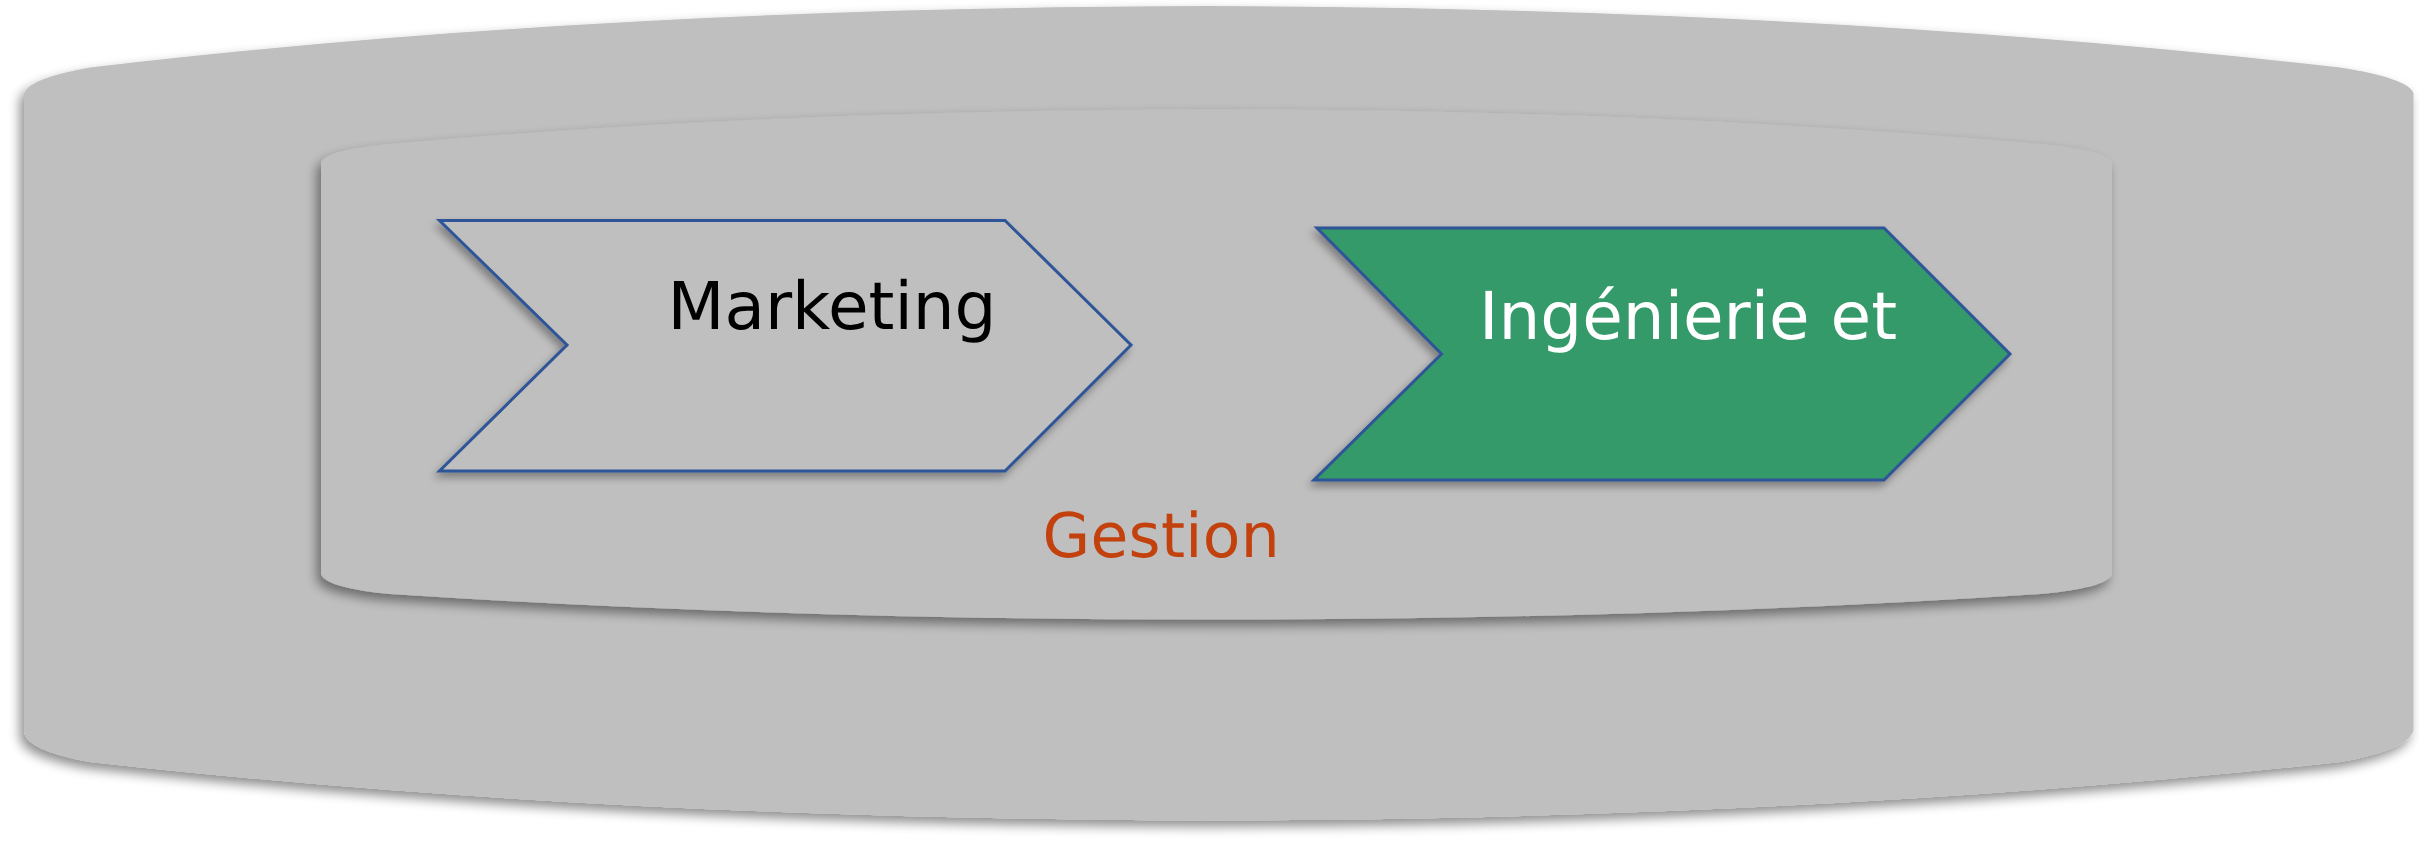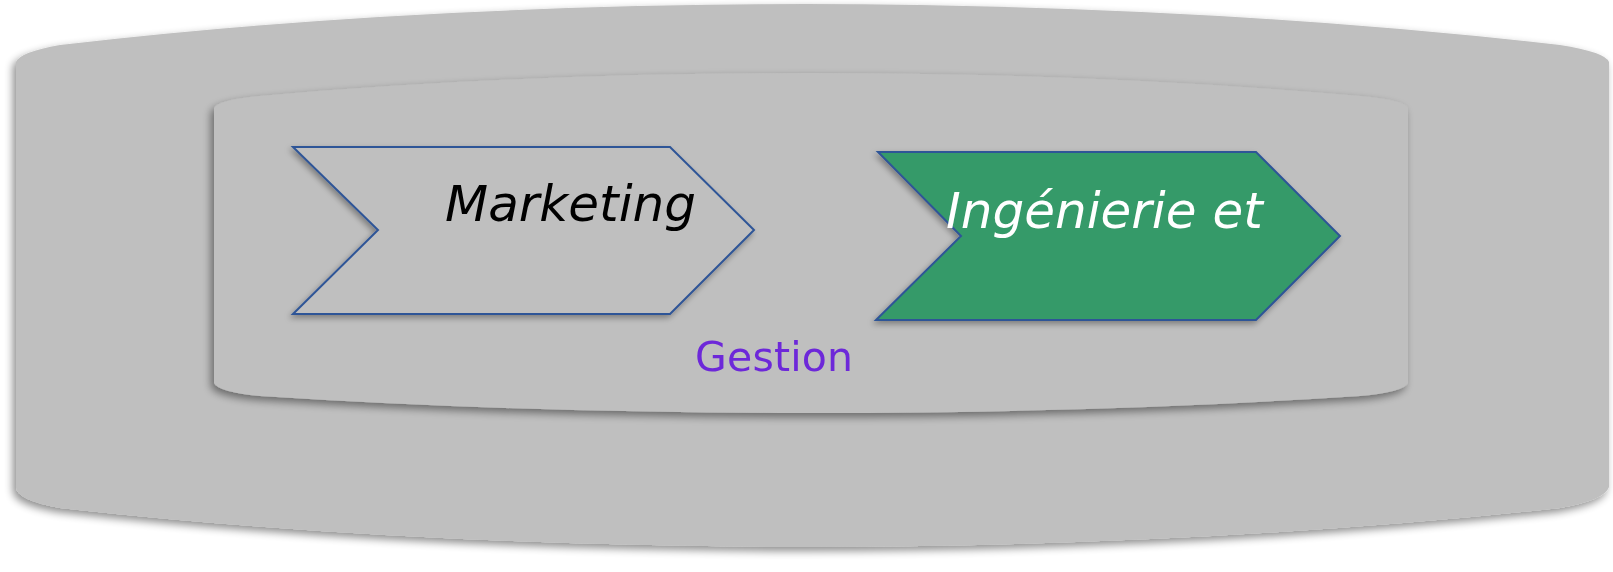--- a/index.html
+++ b/index.html
@@ -23,33 +23,32 @@
     }
     .label {
       position: absolute;
       margin: 0;
       white-space: nowrap;
       font-family: "DejaVu Sans", sans-serif;
       letter-spacing: 0.2px;
     }
     .chev-text {
       position: absolute;
-      font-size: 50px;
+      font-size: 44px;
       line-height: 53px;
       white-space: nowrap;
-      font-style: italic;
     }
     .chev-text span { display: block; }
     #marketing-text { left: 445px; top: 178px; color: #000000; }
-    #engineering-text { left: 946px; top: 185px; color: #ffffff; }
+    #engineering-text { left: 986px; top: 185px; color: #ffffff; }
     #gestion-label {
       left: 695px;
       top: 333px;
       font-size: 41px;
-      color: #6d28d9;
+      color: #c2410c;
     }
     #reglementation-label {
       left: 460px;
       top: 447px;
       font-size: 41px;
       color: #000000;
     }
   </style>
 </head>
 <body>

